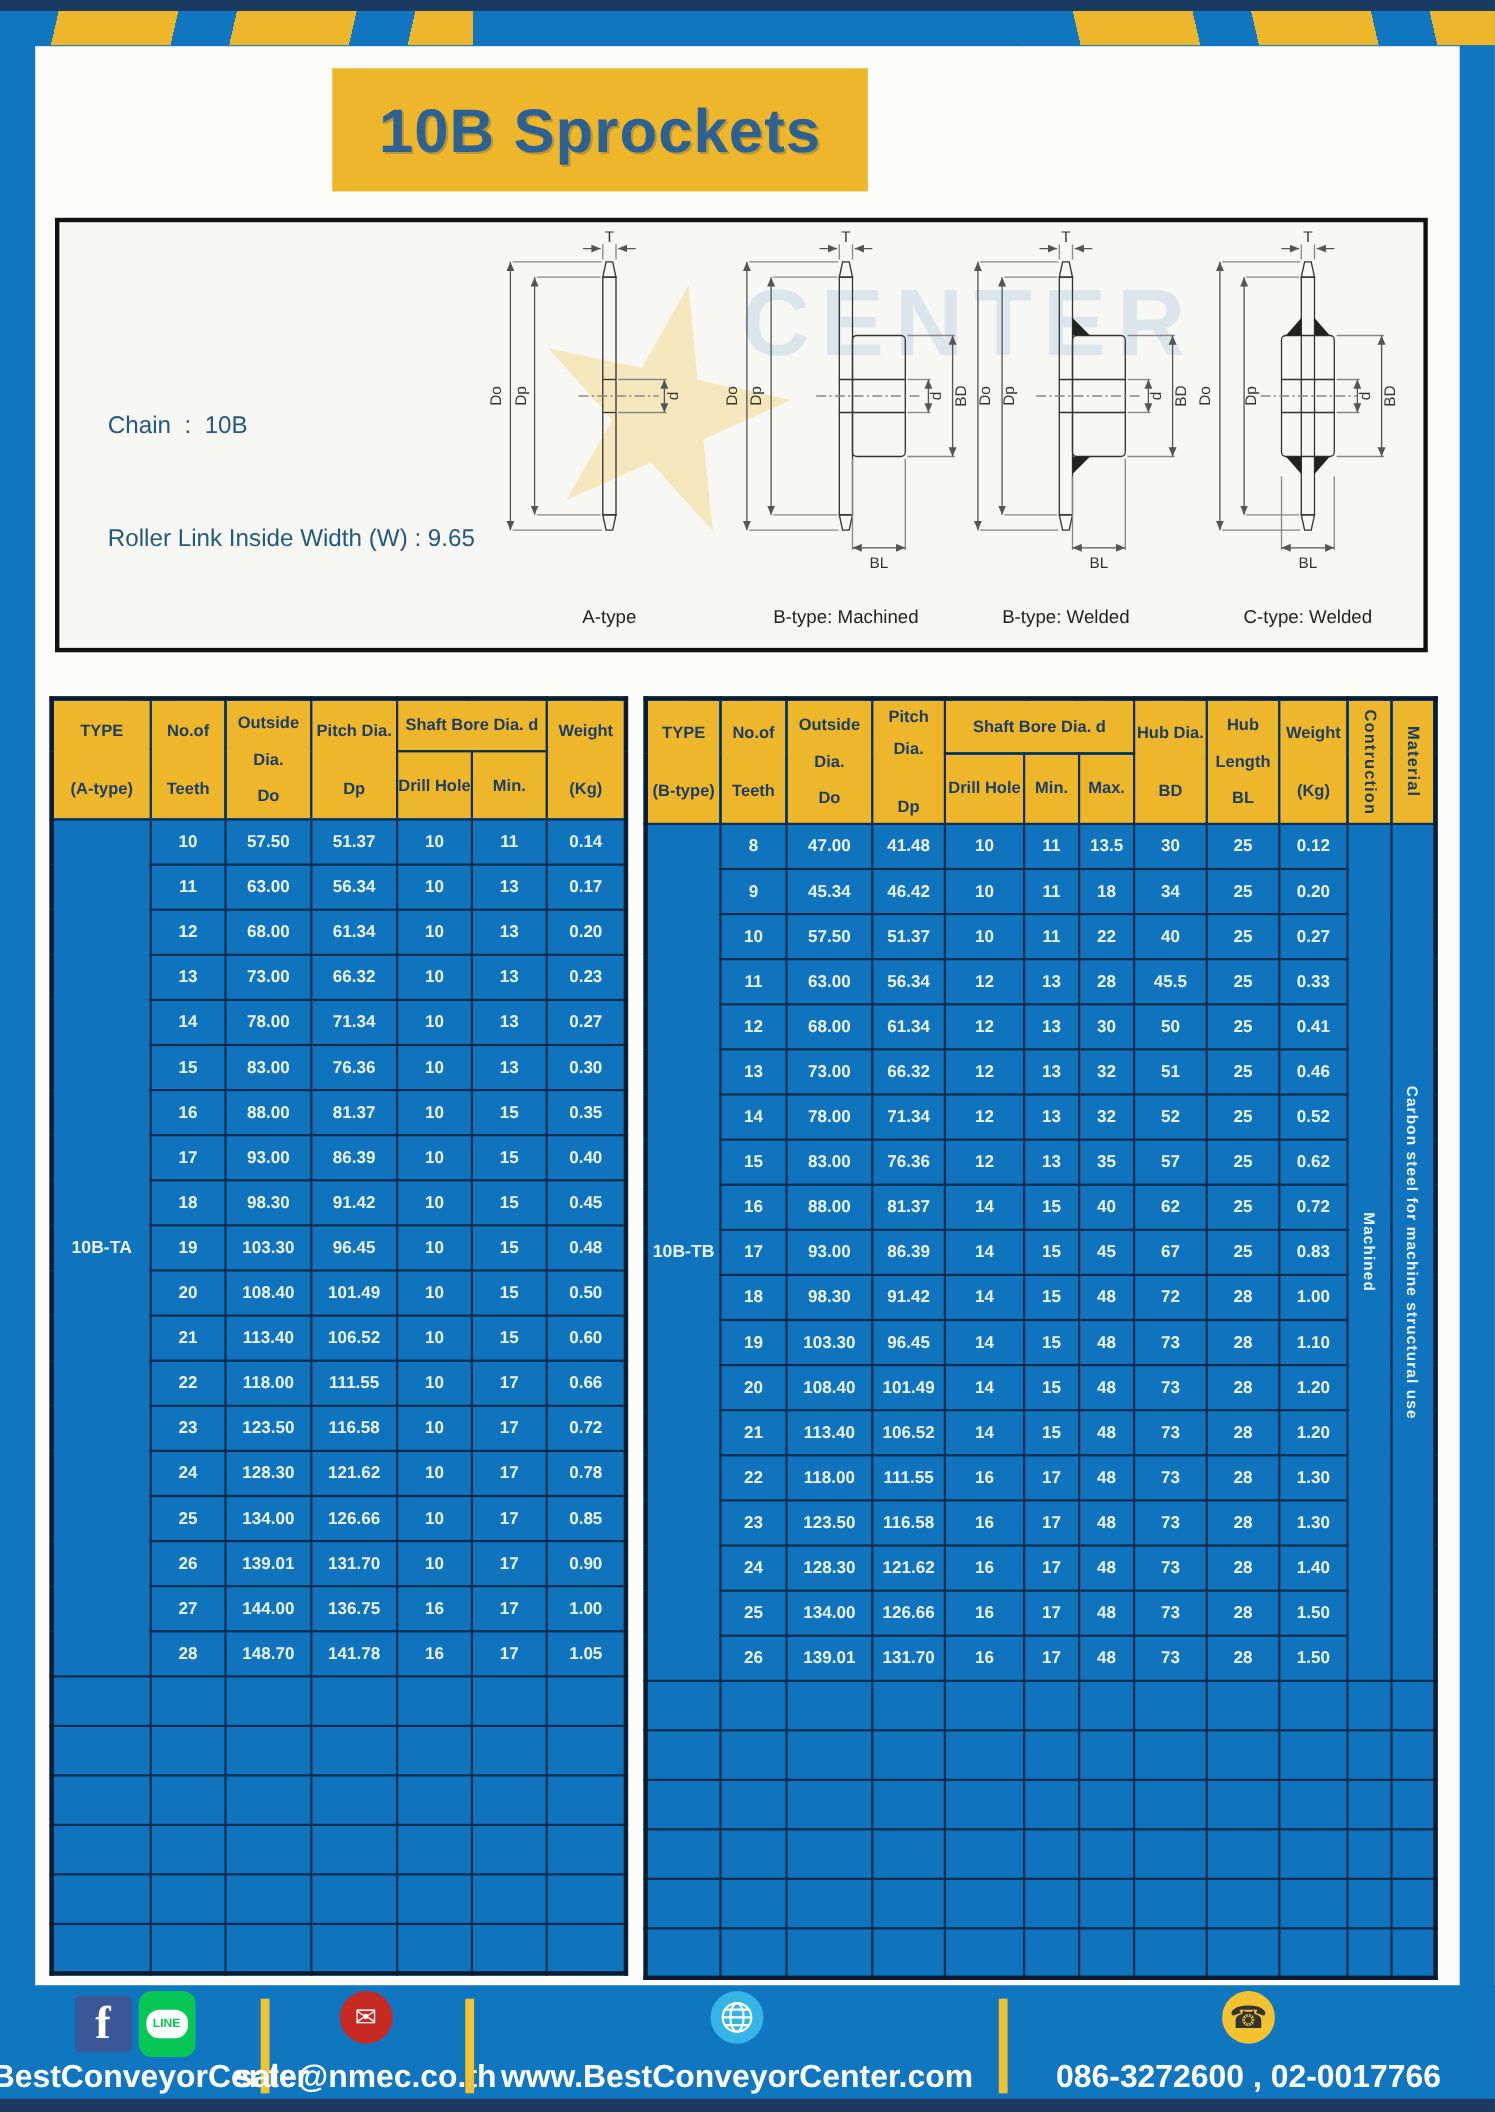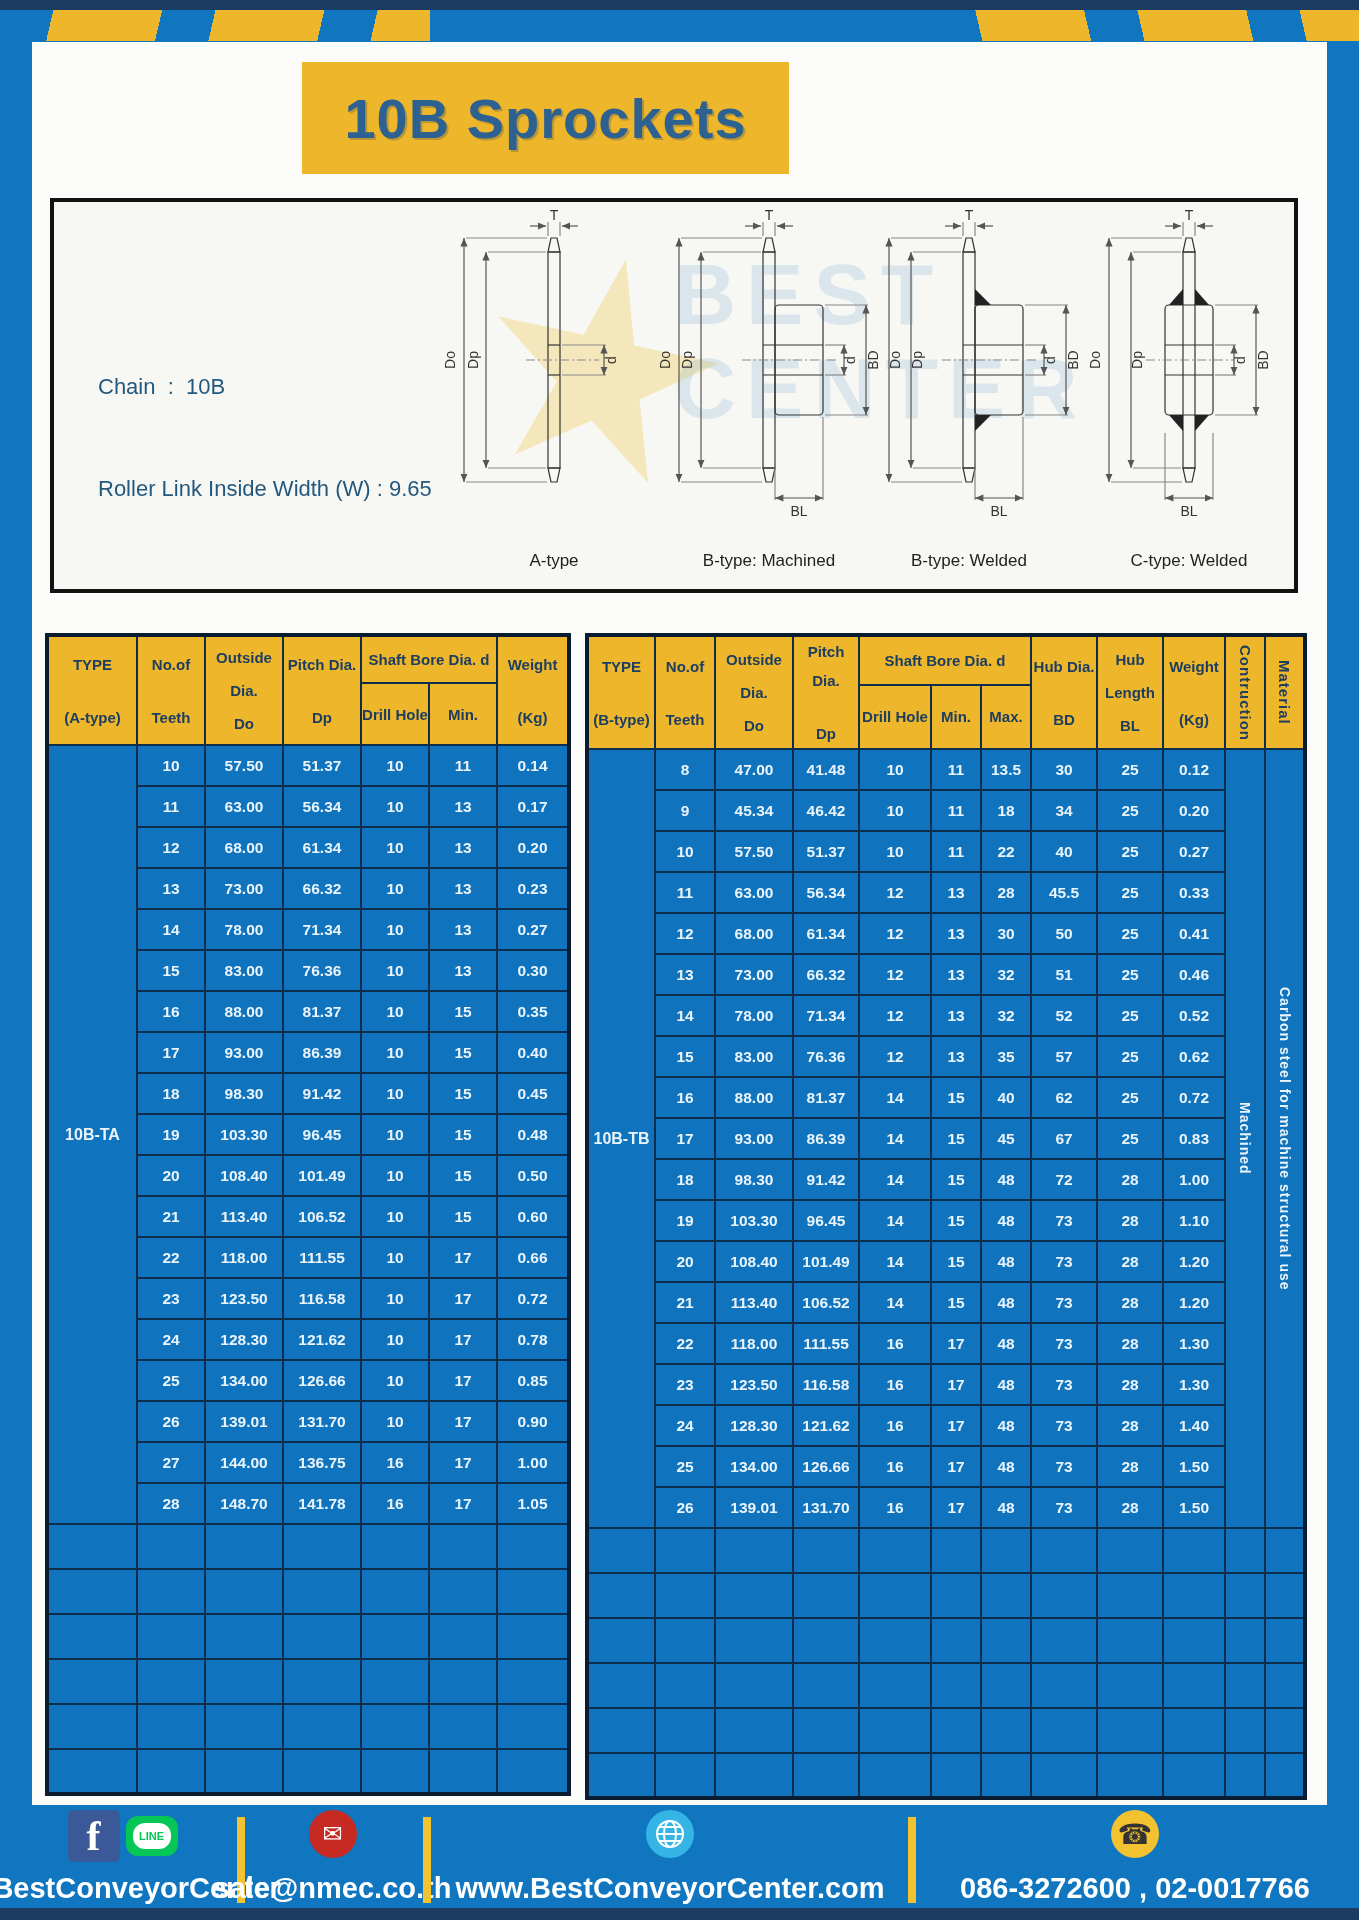--- a/index.html
+++ b/index.html
@@ -48,21 +48,21 @@
   .footer-bar{position:absolute;left:0;top:1805px;width:1359px;height:103px;background:#1176c0;}
   .strip-bottom{position:absolute;left:0;top:1908px;width:1359px;height:12px;background:#1b3c60;}
   .f-sec{position:absolute;top:1810px;height:95px;display:flex;flex-direction:column;
          align-items:center;justify-content:space-between;}
   .f-text{color:#ffffff;font-weight:bold;font-size:29px;white-space:nowrap;}
   .f-div{position:absolute;top:1817px;width:8px;height:86px;background:#f2c230;}
   .icon-row{display:flex;gap:6px;align-items:center;}
   .fb-icon{width:52px;height:52px;background:#3b5998;border-radius:6px;display:flex;
            align-items:center;justify-content:center;color:#fff;font-size:42px;font-weight:bold;
            font-family:"Liberation Serif",serif;}
-  .line-icon{width:52px;height:40px;background:#06c755;border-radius:12px;display:flex;
+  .line-icon{width:52px;height:60px;background:#06c755;border-radius:12px;display:flex;
              align-items:center;justify-content:center;}
   .line-bubble{width:38px;height:26px;background:#fff;border-radius:12px;display:flex;
                align-items:center;justify-content:center;color:#06c755;font-size:11px;font-weight:bold;}
   .round-icon{width:48px;height:48px;border-radius:50%;display:flex;align-items:center;justify-content:center;}
   .email-icon{background:#c62a22;color:#fff;font-size:24px;}
   .globe-icon{background:#35b5e5;}
   .phone-icon{background:#f2c230;color:#333;font-size:28px;}
 </style>
 </head>
 <body>
@@ -73,21 +73,20 @@
   <div class="hazard hazard-right"></div>
   <div class="white-area"></div>
 
   <div class="title-box">
     <h1>10B Sprockets</h1>
   </div>
 
   <div class="spec-panel">
     <div class="wm-star"></div>
     <div class="wm-text">
-      <div>BEST</div>
       <div>CENTER</div>
     </div>
     <div class="spec-lines">
       <div>Chain  :  10B</div>
       <div>Roller Link Inside Width (W) : 9.65</div>
       
       
     </div>
 
     <svg class="diagram-svg" width="860" height="378" viewBox="0 0 860 378">

